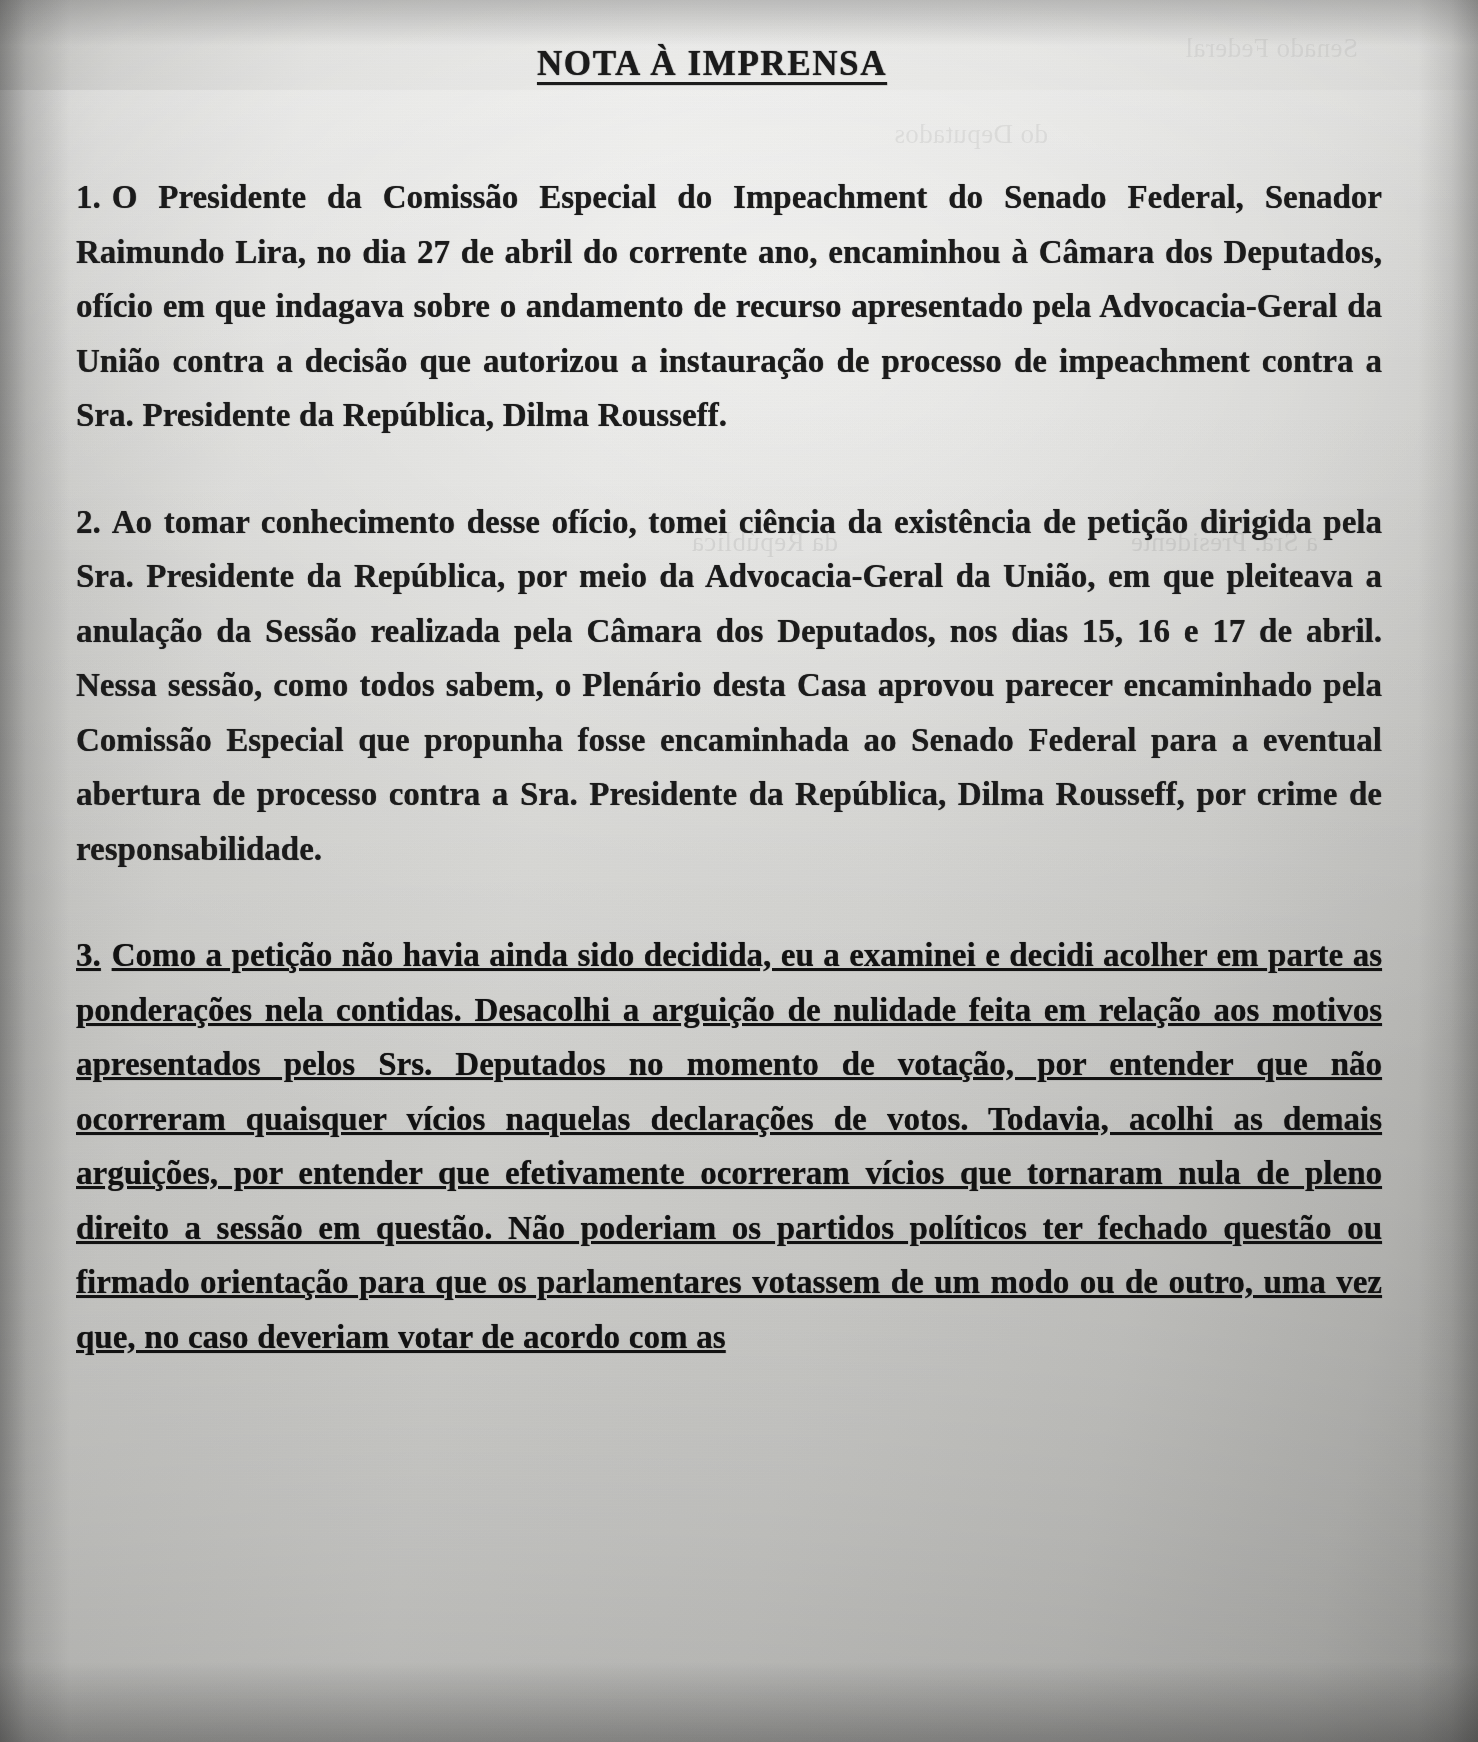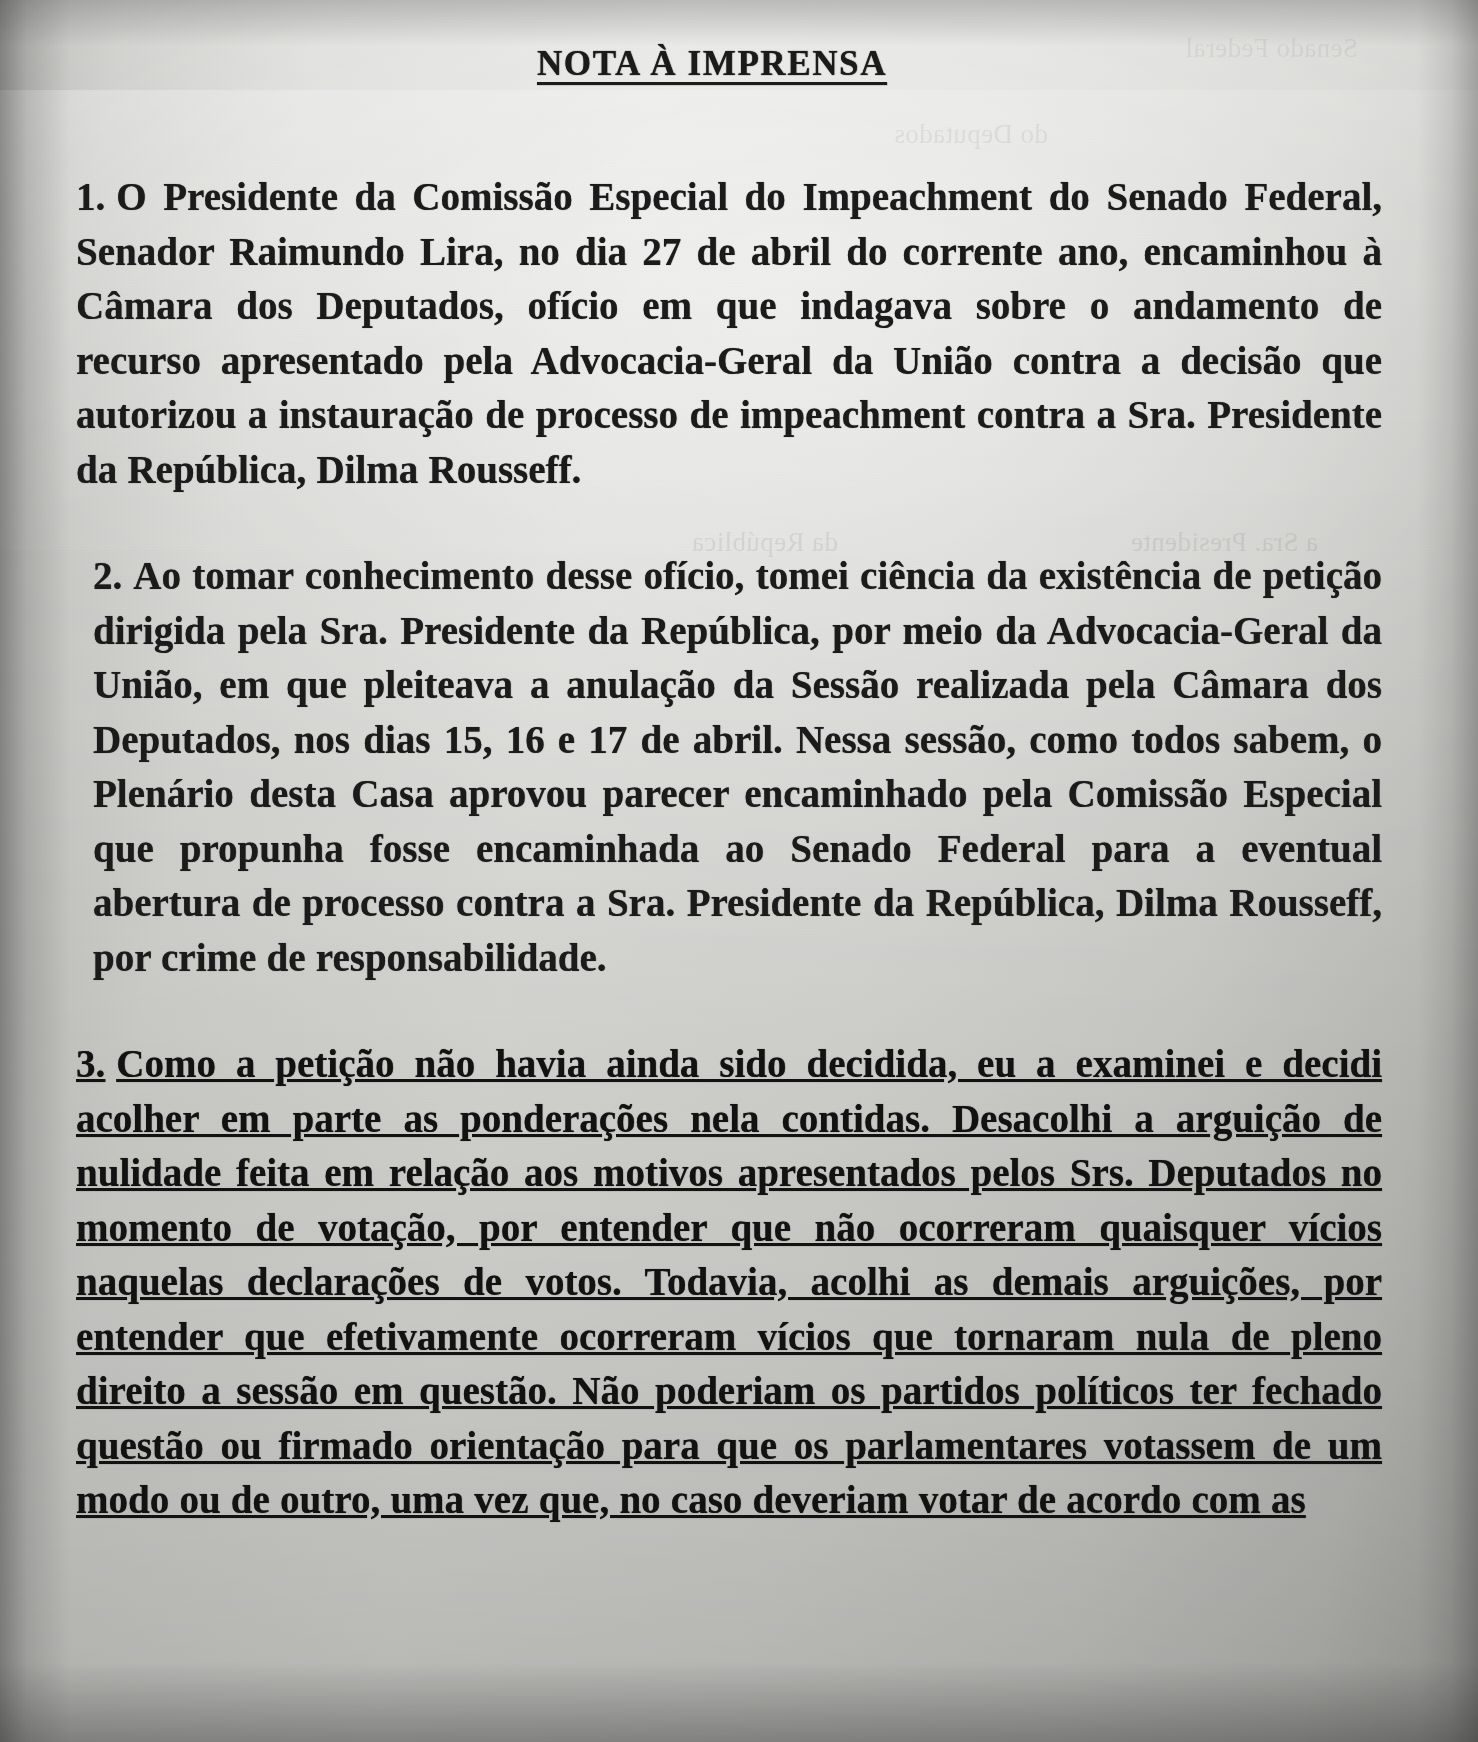--- a/index.html
+++ b/index.html
@@ -115,34 +115,34 @@
     text-underline-offset: 7px;
     text-decoration-thickness: 3px;
     text-shadow: 0 0 1.1px rgba(0,0,0,0.75), 0.5px 0.4px 0.9px rgba(0,0,0,0.30);
   }
 
   .body-block { margin-top: 86px; }
 
   .para {
     text-align: justify;
     text-align-last: left;
-    font-size: 39px;
+    font-size: 33px;
     line-height: 54.5px;
     margin: 0 0 52px 0;
     font-weight: 600;
     text-shadow: 0 0 0.9px rgba(0,0,0,0.58), 0.4px 0.3px 0.7px rgba(0,0,0,0.22);
     word-spacing: 0.5px;
   }
   .para:last-child { margin-bottom: 0; text-decoration: underline; }
 
   .para .marker { margin-right: 11px; }
 
   
   .para-1 { filter: blur(0.18px); }
-  .para-2 { filter: blur(0.22px); margin-left: 17px; }
+  .para-2 { filter: blur(0.22px); }
   .para-3 { filter: blur(0.26px); color: #121212; }
 
   
   .grain {
     position: absolute;
     inset: 0;
     z-index: 9;
     pointer-events: none;
     opacity: 0.30;
     background-image:

